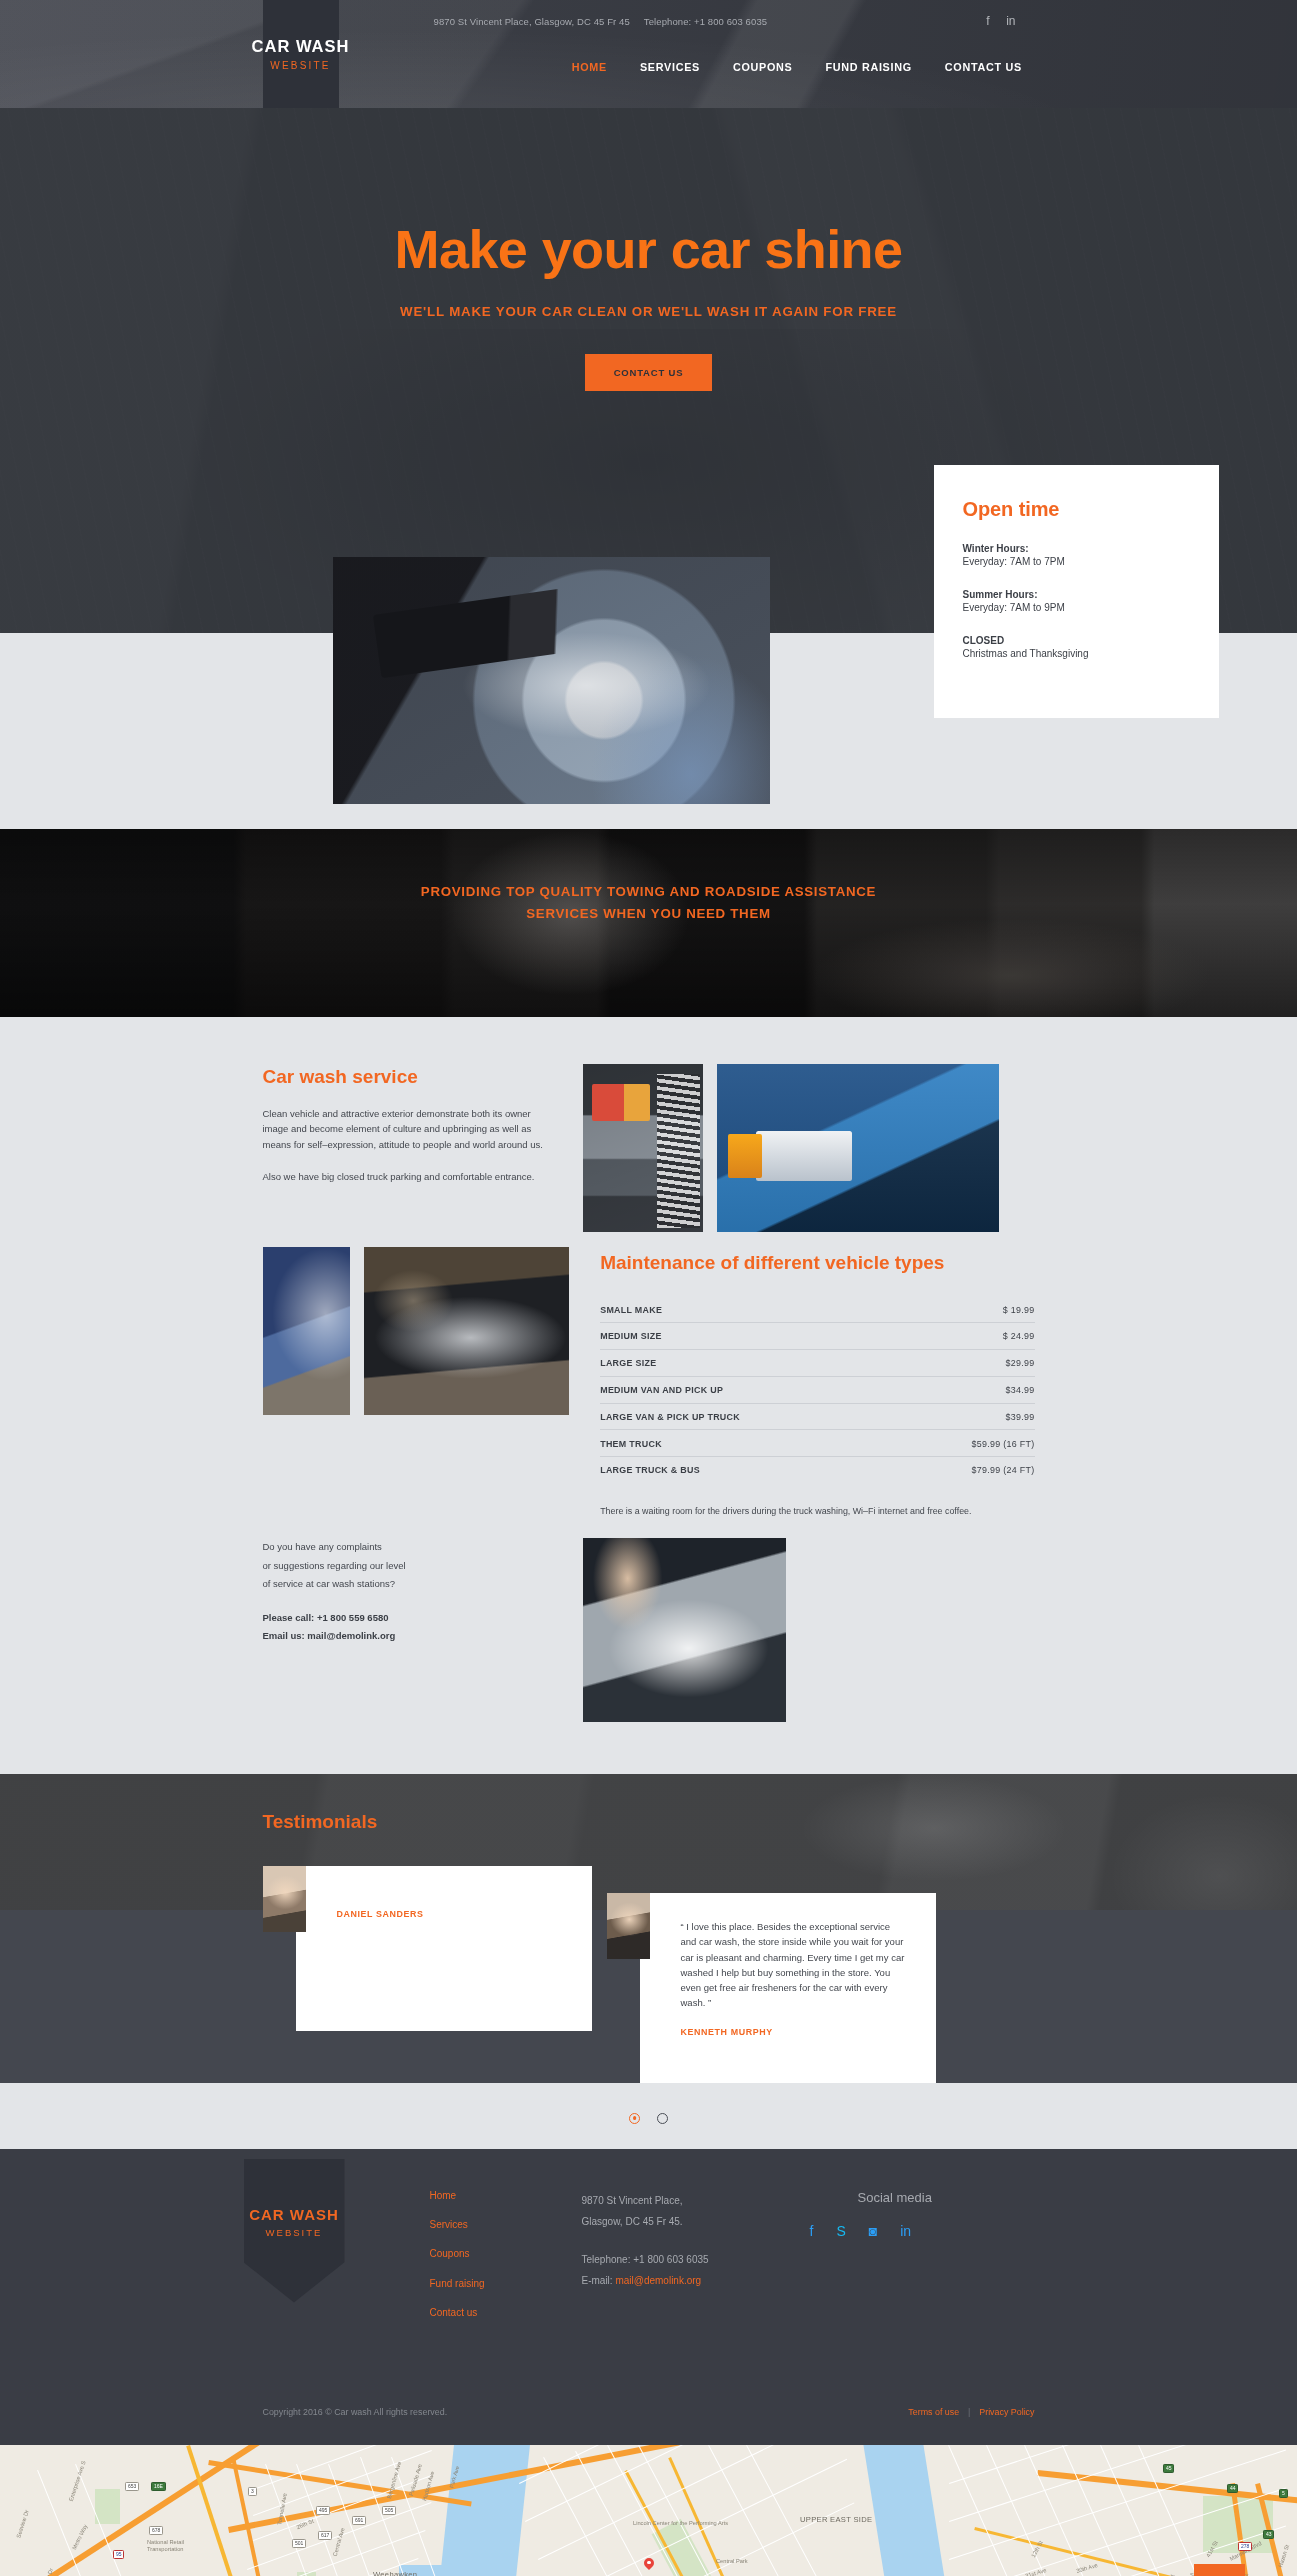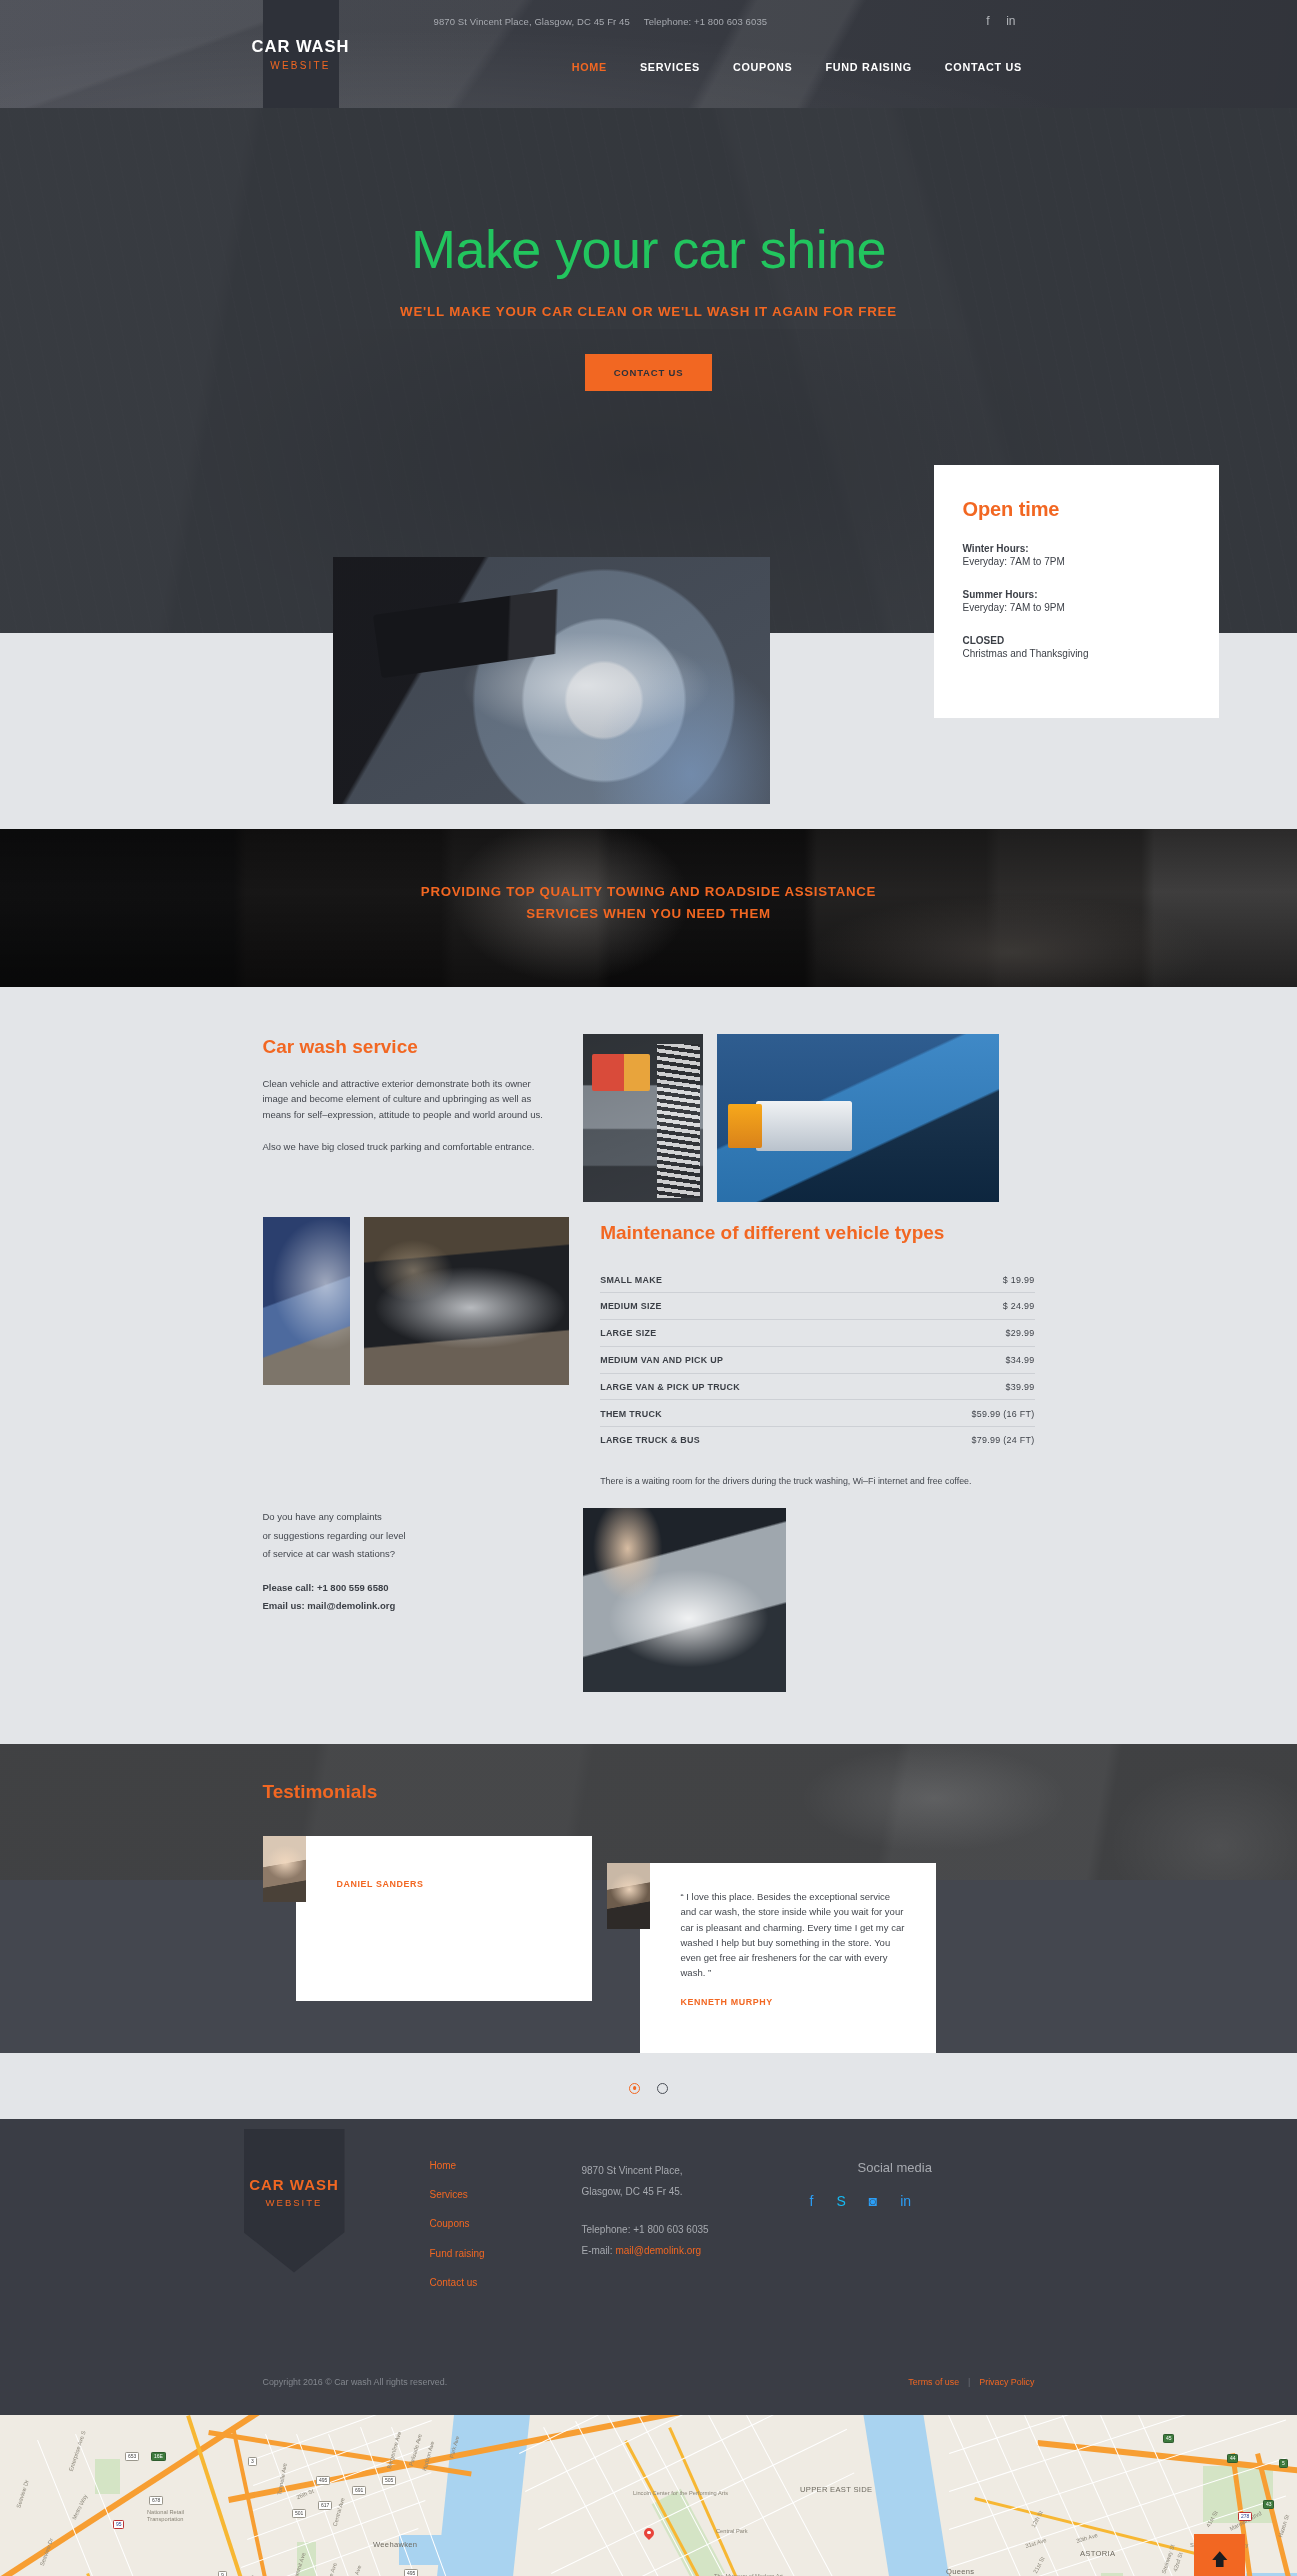--- a/index.html
+++ b/index.html
@@ -98,21 +98,21 @@
       linear-gradient(72deg, transparent 0 60%, rgba(255,255,255,.05) 61% 72%, transparent 73%),
       repeating-linear-gradient(78deg, rgba(255,255,255,.018) 0 1.3px, transparent 1.3px 16.5px);
   }
   .hero-photo::after{
     content:"";position:absolute; left:14%; bottom:-6%; width:72%; height:64%;
     background:radial-gradient(ellipse at 50% 40%, rgba(20,22,28,.55), rgba(20,22,28,0) 70%);
   }
   .hero-overlay{ position:absolute; inset:0; background:rgba(49,52,60,.70); }
   .hero-content { position:relative; text-align:center; padding-top:114px; z-index:2;}
   .hero-title {
-    color:#22c55e; font-size:54px; font-weight:normal; letter-spacing:-0.6px;
+    color:#f97316; font-size:54px; font-weight:bold; letter-spacing:-0.6px;
     line-height:1.02;
   }
   .hero-sub {
     color:#f26722; font-size:13.3px; font-weight:bold; letter-spacing:0.8px;
     text-transform:uppercase; margin-top:26.6px;
   }
   .btn-contact {
     display:inline-block; margin-top:35px;
     background:#f26722; color:#2e3139;
     font-size:9.5px; font-weight:bold; letter-spacing:0.8px;
@@ -155,21 +155,21 @@
   .opentime-title {
     color:#f26722; font-size:20px; font-weight:bold; letter-spacing:-0.1px;
   }
   .ot-block { margin-top:21.5px; }
   .ot-block:first-of-type { margin-top:24px; }
   .ot-label { font-size:10px; font-weight:bold; color:#3b3f46; }
   .ot-value { font-size:10px; color:#3b3f46; margin-top:2.5px; }
 
   
   .towing {
-    position:relative; height:158px; overflow:hidden; background:#15161a;
+    position:relative; height:188px; overflow:hidden; background:#15161a;
   }
   .towing-bg{
     position:absolute; inset:0;
     background:
       linear-gradient(180deg, rgba(12,12,14,.72), rgba(12,12,14,.72)),
       linear-gradient(90deg,#1a1b1f 0 18%, #3a342e 19% 34%, #5a5248 35% 46%, #2a2723 47% 62%, #6b6257 63% 76%, #8d8377 77% 88%, #cfc9c0 89% 100%),
       #201f22;
     filter:saturate(.45);
   }
   .towing-bg::after{

